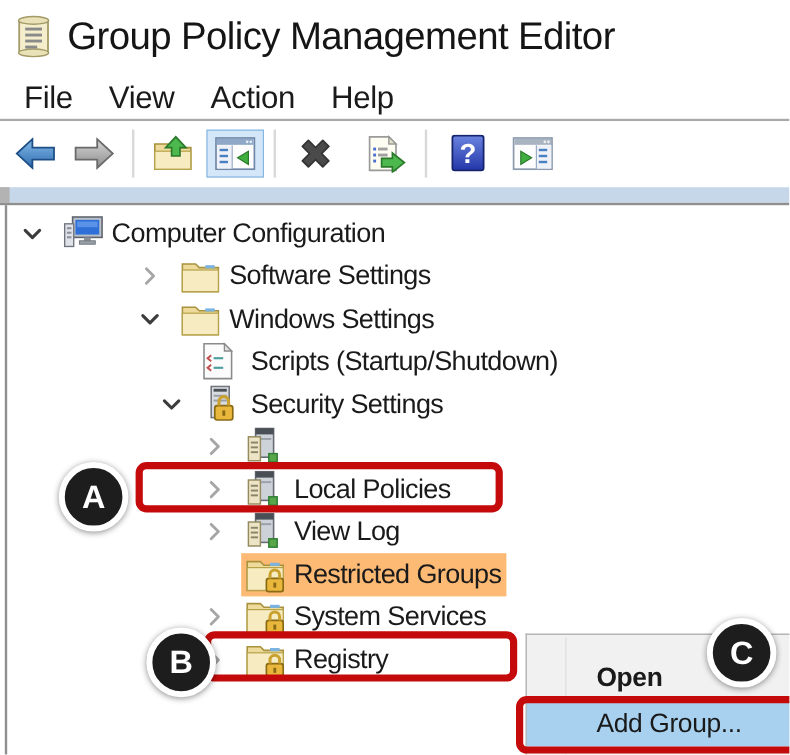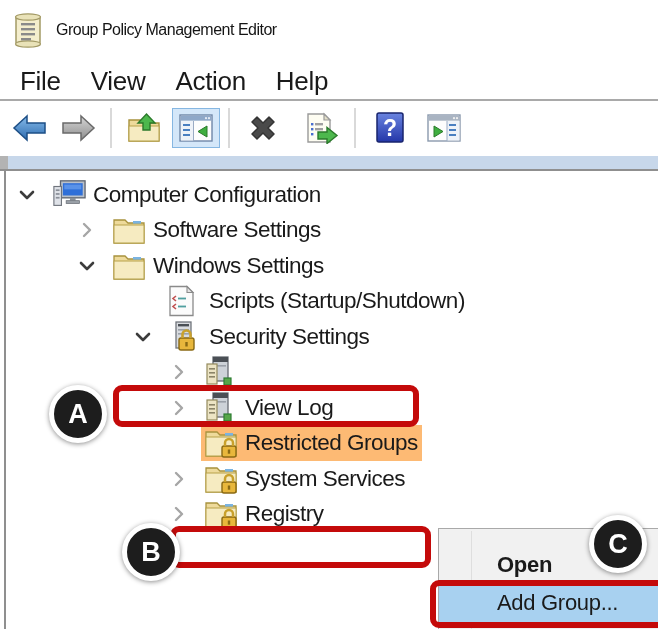--- a/index.html
+++ b/index.html
@@ -2,21 +2,21 @@
 <html><head>
 <meta charset="utf-8">
 <style>
   html,body{margin:0;padding:0;}
   .screen{width:658px;height:629px;position:relative;overflow:hidden;background:#fff;
           font-family:"Liberation Sans","DejaVu Sans",sans-serif;color:#1a1a1a;}
 
   
   .titlebar{position:absolute;top:10px;left:10px;display:flex;align-items:center;}
   .title-icon{width:36px;height:40px;flex:none;}
-  .title-text{margin-left:10px;font-size:16px;letter-spacing:-0.5px;color:#151515;}
+  .title-text{margin-left:10px;font-size:32px;letter-spacing:-0.5px;color:#151515;}
 
   
   .menubar{position:absolute;top:64px;left:0;width:100%;height:34px;display:flex;align-items:center;padding-left:8px;gap:6px;}
   .menubar .mitem{font-size:26px;letter-spacing:-0.3px;padding:2px 12px;cursor:default;}
   .menubar-line{position:absolute;top:99px;left:0;width:100%;height:2px;background:#a9a9a9;}
 
   
   .toolbar{position:absolute;top:101px;left:0;width:100%;height:54px;display:flex;align-items:center;padding-left:4px;background:#fff;}
   .tbtn{border:1px solid transparent;background:transparent;padding:3px 4px;display:flex;align-items:center;justify-content:center;}
   .tbtn.active{background:#d4e7f9;border:1px solid #86b7e2;}
@@ -24,21 +24,21 @@
 
   
   .blueband{position:absolute;top:156px;left:0;width:100%;height:13px;background:#c7d7ea;}
   .blueband-notch{position:absolute;top:156px;left:0;width:8px;height:13px;background:#b3b3b3;}
   .bandline{position:absolute;top:169px;left:0;width:100%;height:2px;background:#8f8f8f;}
   .leftline{position:absolute;top:171px;left:4px;width:2px;bottom:0;background:#8f8f8f;}
 
   
   .tree{position:absolute;top:177px;left:0;right:0;}
   .trow{height:35.5px;display:flex;align-items:center;white-space:nowrap;}
-  .lvl0{padding-left:18px}.lvl1{padding-left:56px}.lvl2{padding-left:78px}
+  .lvl0{padding-left:18px}.lvl1{padding-left:56px}.lvl2{padding-left:116px}
   .lvl3{padding-left:134px}.lvl4{padding-left:170px}
   .chev{width:34px;flex:none;display:flex;align-items:center;}
   .ricon{width:34px;height:32px;flex:none;margin-right:7px;display:flex;align-items:center;}
   .rlabel{font-size:22.5px;letter-spacing:-0.5px;}
   .rowsel{display:flex;align-items:center;padding:2px 4px 2px 3px;margin-left:-3px;}
   .trow.selected .rowsel{background:#fdba74;}
 
   
   .ctxmenu{position:absolute;left:438px;top:528px;width:230px;height:110px;background:#f1f1f1;
            border:1px solid #a9a9a9;border-right:none;padding-top:17px;box-sizing:border-box;z-index:5;}
@@ -290,20 +290,40 @@
           <rect x="11" y="9" width="11" height="1.6" fill="#9aa0a8"></rect>
           <rect x="3" y="8" width="10" height="20" fill="#ece4c4" stroke="#948a5e" stroke-width="1.2"></rect>
           <rect x="5" y="12" width="6" height="1.6" fill="#8a8468"></rect>
           <rect x="5" y="16" width="6" height="1.6" fill="#8a8468"></rect>
           <rect x="5" y="20" width="6" height="1.6" fill="#8a8468"></rect>
           <rect x="20" y="22" width="7" height="7" fill="#57a64a" stroke="#2e7d32" stroke-width="1.2"></rect>
         </svg>
       </span>
     </div>
 
+    <div class="trow lvl4">
+      <span class="chev">
+        <svg width="18" height="18" viewBox="0 0 18 18">
+            <path d="M6 3 L12 9 L6 15" fill="none" stroke="#a6a6a6" stroke-width="2.4" stroke-linecap="round" stroke-linejoin="round"></path>
+          </svg>
+      </span>
+      <span class="ricon">
+        <svg width="30" height="32" viewBox="0 0 30 32">
+          <rect x="9" y="1" width="15" height="24" fill="#cdd2d8" stroke="#666b72" stroke-width="1.3"></rect>
+          <rect x="9" y="1" width="15" height="5" fill="#4a4f55"></rect>
+          <rect x="11" y="9" width="11" height="1.6" fill="#9aa0a8"></rect>
+          <rect x="3" y="8" width="10" height="20" fill="#ece4c4" stroke="#948a5e" stroke-width="1.2"></rect>
+          <rect x="5" y="12" width="6" height="1.6" fill="#8a8468"></rect>
+          <rect x="5" y="16" width="6" height="1.6" fill="#8a8468"></rect>
+          <rect x="5" y="20" width="6" height="1.6" fill="#8a8468"></rect>
+          <rect x="20" y="22" width="7" height="7" fill="#57a64a" stroke="#2e7d32" stroke-width="1.2"></rect>
+        </svg>
+      </span>
+      <span class="rlabel">Local Policies</span>
+    </div>
 
     <div class="trow lvl4">
       <span class="chev">
         <svg width="18" height="18" viewBox="0 0 18 18">
             <path d="M6 3 L12 9 L6 15" fill="none" stroke="#a6a6a6" stroke-width="2.4" stroke-linecap="round" stroke-linejoin="round"></path>
           </svg>
       </span>
       <span class="ricon">
         <svg width="30" height="32" viewBox="0 0 30 32">
           <rect x="9" y="1" width="15" height="24" fill="#cdd2d8" stroke="#666b72" stroke-width="1.3"></rect>

